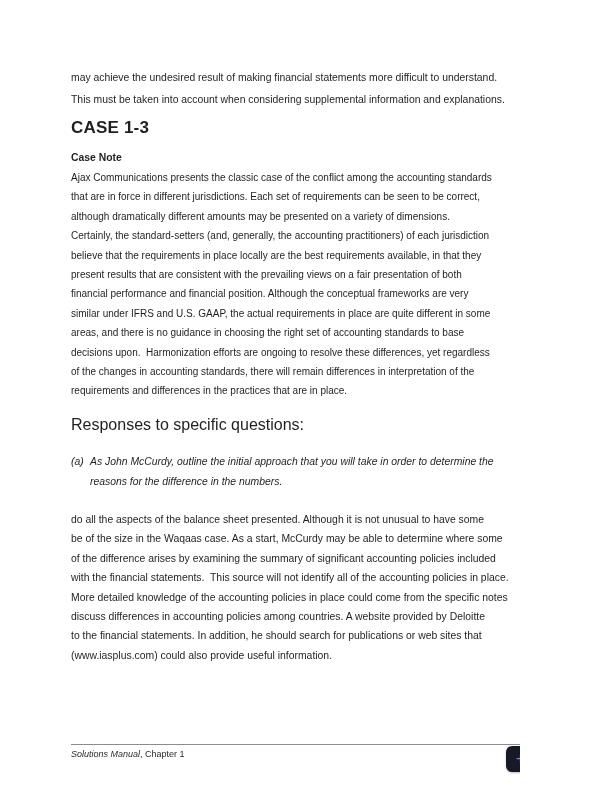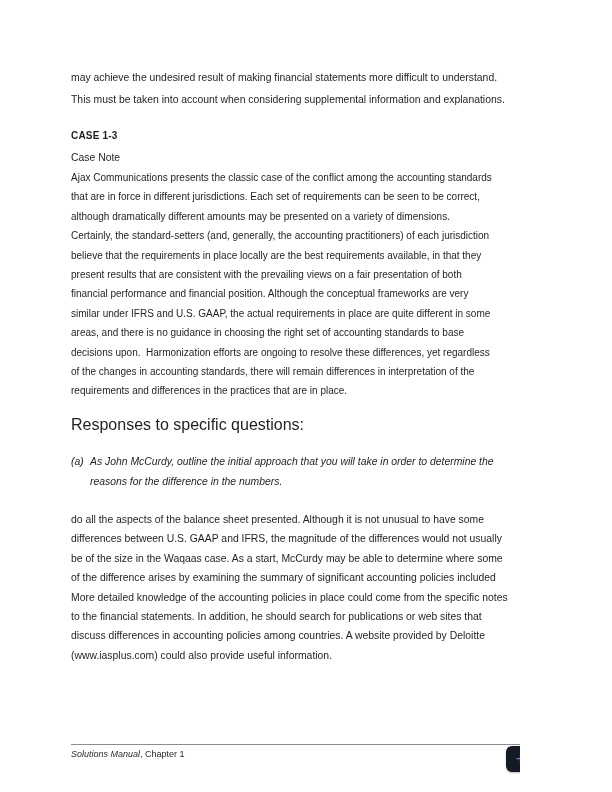--- a/index.html
+++ b/index.html
@@ -9,27 +9,27 @@
     height: 792px;
     background: #ffffff;
     font-family: "Liberation Sans", sans-serif;
     color: #1f1f1f;
     overflow: hidden;
   }
   .block { position: absolute; left: 71px; width: 490px; }
   .tline { white-space: pre; }
   .intro { top: 67px; font-size: 10.4px; line-height: 21.5px; }
   .case-heading {
-    top: 124px;
-    font-size: 10px;
+    top: 116px;
+    font-size: 17px;
     font-weight: 700;
     line-height: 24px;
     letter-spacing: 0.2px;
   }
-  .case-note-label { top: 148px; font-size: 10.4px; line-height: 19.4px; }
+  .case-note-label { top: 148px; font-size: 10.4px; line-height: 19.4px; font-weight: bold; }
   .case-body { top: 168px; font-size: 10px; line-height: 19.4px; }
   .responses { top: 415px; font-size: 16px; line-height: 19.4px; }
   .question {
     top: 452px;
     font-size: 10.4px;
     line-height: 19.8px;
     font-style: italic;
     padding-left: 19px;
     box-sizing: border-box;
   }
@@ -112,26 +112,26 @@
   <div class="block question">
     <span class="q-label">(a)</span>
     <div>
         <div class="tline">As John McCurdy, outline the initial approach that you will take in order to determine the</div>
         <div class="tline">reasons for the difference in the numbers.</div>
       </div>
   </div>
 
   <div class="block answer">
       <div class="tline">do all the aspects of the balance sheet presented. Although it is not unusual to have some</div>
-      <div class="tline">differences between U.S. GAAP and IFRS, the magnitude of the differences would not usually</div>
       <div class="tline">be of the size in the Waqaas case. As a start, McCurdy may be able to determine where some</div>
       <div class="tline">of the difference arises by examining the summary of significant accounting policies included</div>
+      <div class="tline">with the financial statements.  This source will not identify all of the accounting policies in place.</div>
       <div class="tline">More detailed knowledge of the accounting policies in place could come from the specific notes</div>
+      <div class="tline">discuss differences in accounting policies among countries. A website provided by Deloitte</div>
       <div class="tline">to the financial statements. In addition, he should search for publications or web sites that</div>
-      <div class="tline">discuss differences in accounting policies among countries. A website provided by Deloitte</div>
       <div class="tline">(www.iasplus.com) could also provide useful information.</div>
     </div>
 
   <div class="footer-rule"></div>
 
   <div class="footer-text"><span class="src">Solutions Manual</span><span>, Chapter 1</span></div>
 
   <div class="badge">
     <span class="plus">+</span>
     <span class="brand"><span class="brand-primary">Study</span><span class="brand-accent">XY</span></span>

